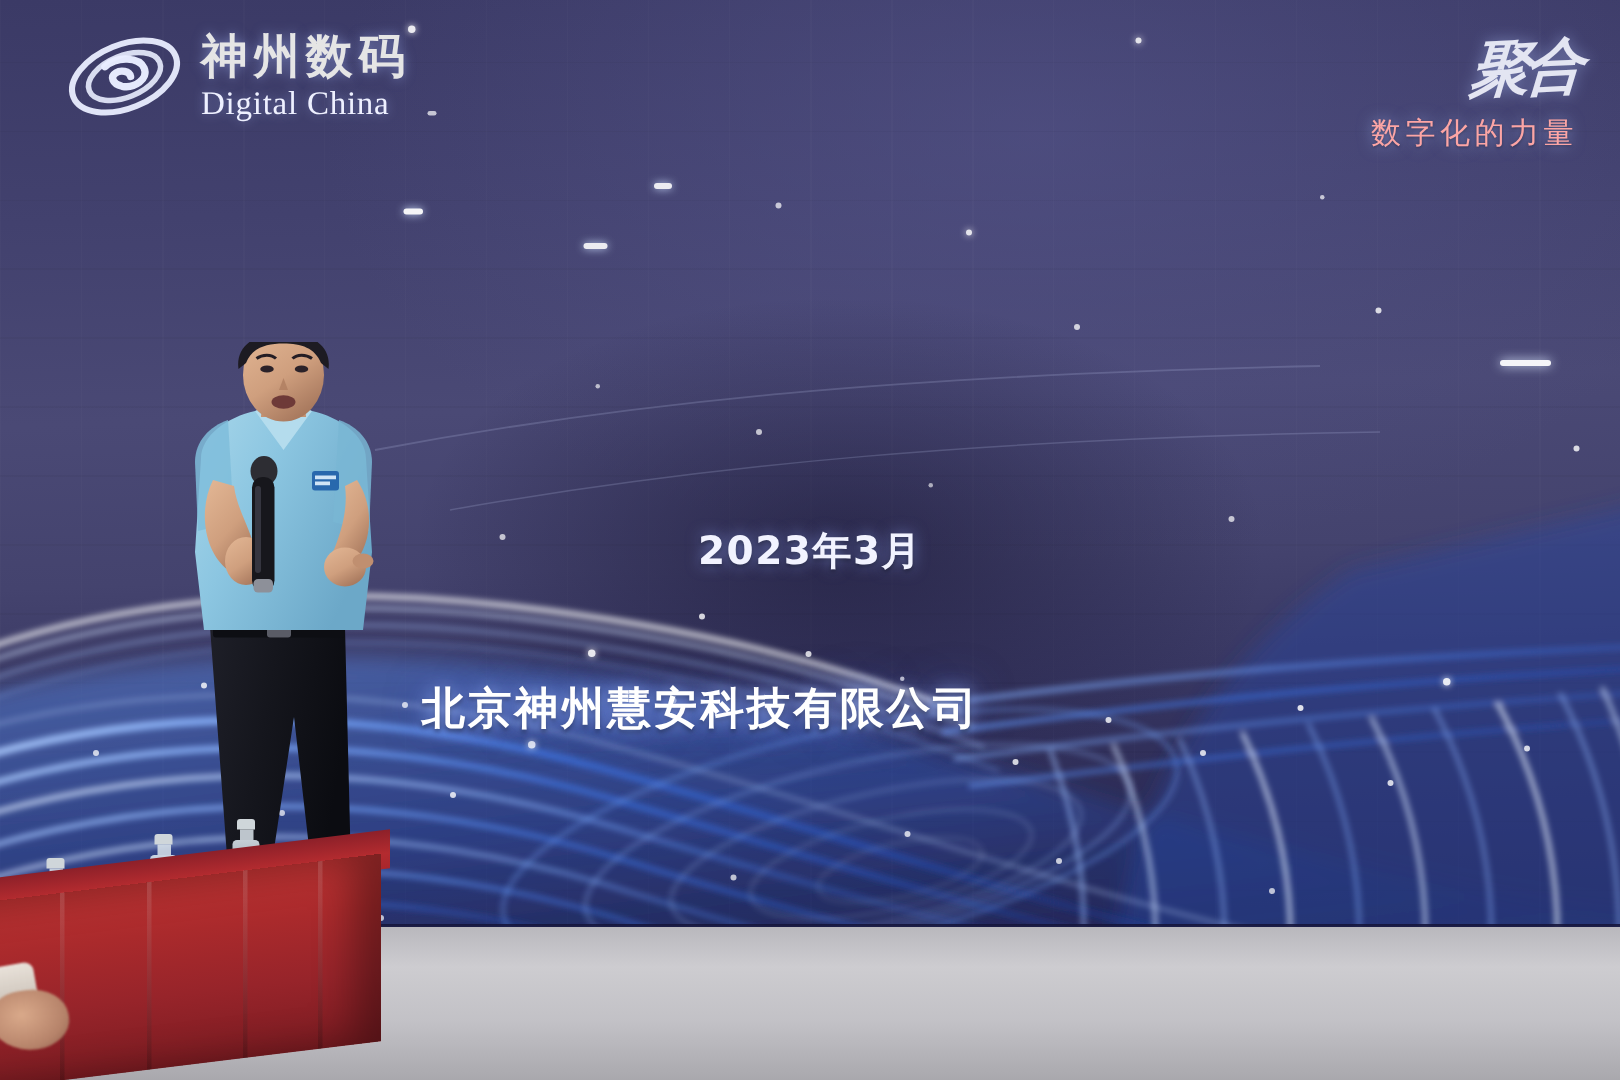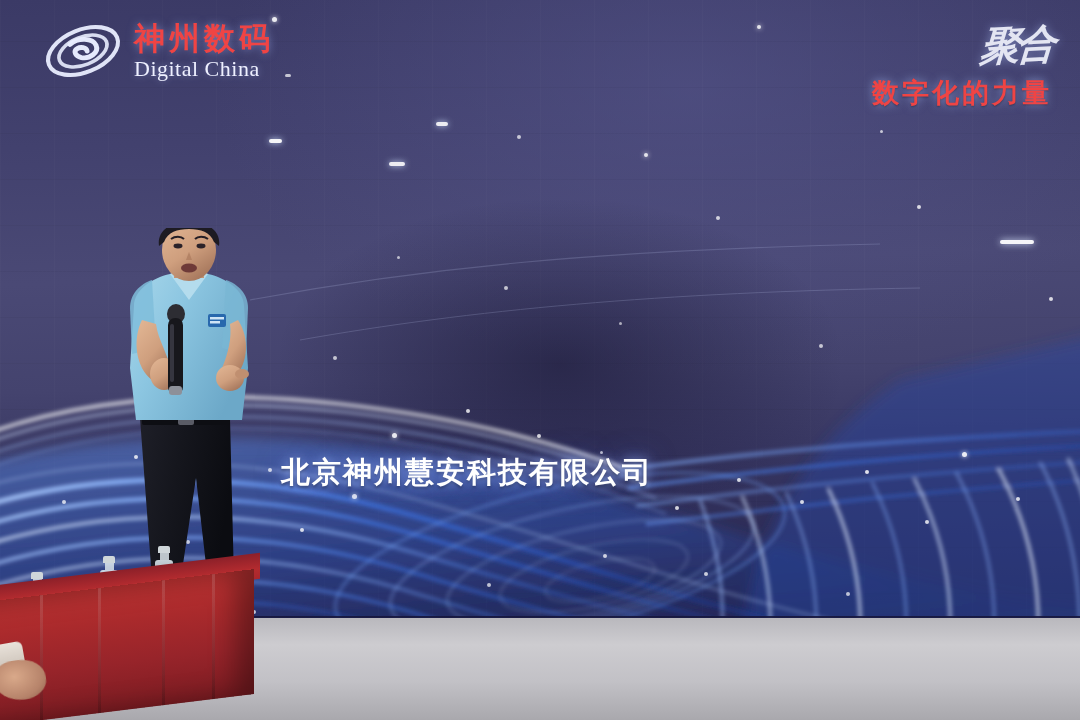--- a/index.html
+++ b/index.html
@@ -71,21 +71,21 @@
     color:#ffffff;
     text-shadow:0 0 12px rgba(160,185,255,.8),0 0 28px rgba(60,100,230,.55),0 2px 3px rgba(0,0,0,.45);
     font-family:"DejaVu Sans","Liberation Sans",sans-serif;
   }
 
   
   .brand-logo{position:absolute;left:42px;top:20px;display:flex;align-items:center;gap:10px;}
   .brand-mark{width:82px;height:62px;flex:0 0 auto;}
   .brand-text{display:flex;flex-direction:column;line-height:1;}
   .brand-cn{
-    font-size:31px;font-weight:bold;color:#ef4444;letter-spacing:4px;
+    font-size:31px;font-weight:bold;color:#e5e5e5;letter-spacing:4px;
     font-family:"DejaVu Sans","Liberation Sans",sans-serif;
     text-shadow:0 0 8px rgba(170,190,255,.5);
   }
   .brand-en{
     font-size:22px;font-weight:normal;color:#eef0ff;letter-spacing:.5px;margin-top:4px;
     font-family:"Liberation Serif","DejaVu Serif",serif;
     text-shadow:0 0 7px rgba(170,190,255,.45);
   }
 
   
@@ -93,21 +93,21 @@
   .slogan-cal{
     font-size:40px;font-weight:bold;color:#eef0fb;letter-spacing:-4px;
     font-family:"DejaVu Serif","Liberation Serif",serif;
     font-style:italic;
     transform:skewX(-6deg) rotate(-3deg);
     display:inline-block;
     text-shadow:0 0 10px rgba(180,200,255,.5);
     opacity:.94;
   }
   .slogan-sub{
-    font-size:27px;font-weight:bold;color:#ef4444;letter-spacing:3px;margin-top:2px;
+    font-size:20px;font-weight:normal;color:#fca5a5;letter-spacing:3px;margin-top:2px;
     font-family:"DejaVu Sans","Liberation Sans",sans-serif;
     text-shadow:0 0 10px rgba(170,195,255,.6),0 1px 2px rgba(0,0,0,.4);
   }
 
   
   .floor{
     position:absolute;left:0;top:618px;width:1080px;height:102px;
     background:linear-gradient(180deg,#b9b8bd 0%, #cdccd0 26%, #c2c1c6 62%, #a9a8ad 100%);
   }
   .floor-edge{
@@ -333,20 +333,21 @@
       <span class="brand-cn">神州数码</span>
       <span class="brand-en">Digital China</span>
     </div>
   </div>
 
   <div class="slogan">
     <div><span class="slogan-cal">聚合</span></div>
     <div class="slogan-sub">数字化的力量</div>
   </div>
 
+  <div class="slide-date">2023年3月</div>
   <div class="slide-company">北京神州慧安科技有限公司</div>
 
   <div class="floor-edge"></div>
   <div class="floor"></div>
 
   <svg class="presenter" viewBox="0 0 186 392">
     <defs>
       <linearGradient id="gShirt" x1="0" y1="0" x2="1" y2="0.6">
         <stop offset="0%" stop-color="#a7d6ea"></stop>
         <stop offset="42%" stop-color="#8cc6e1"></stop>

